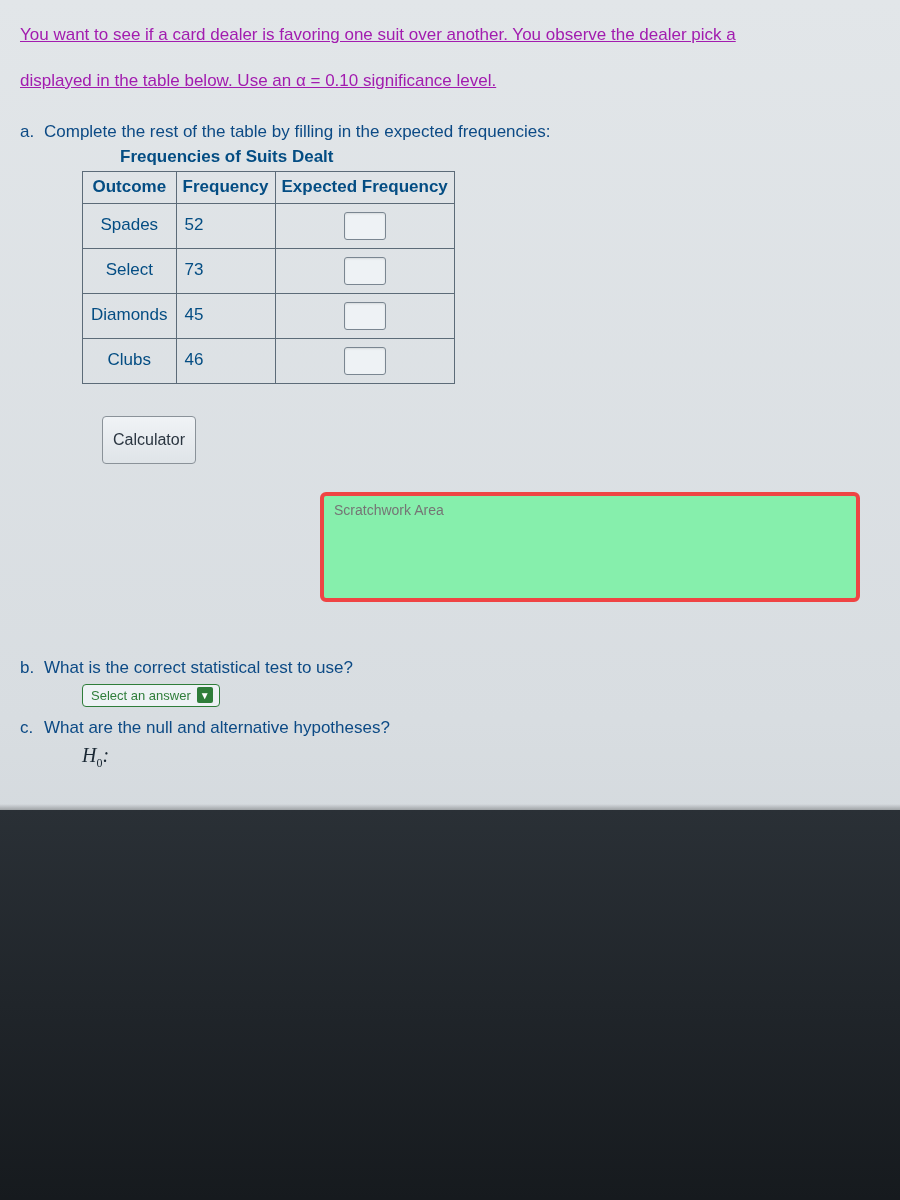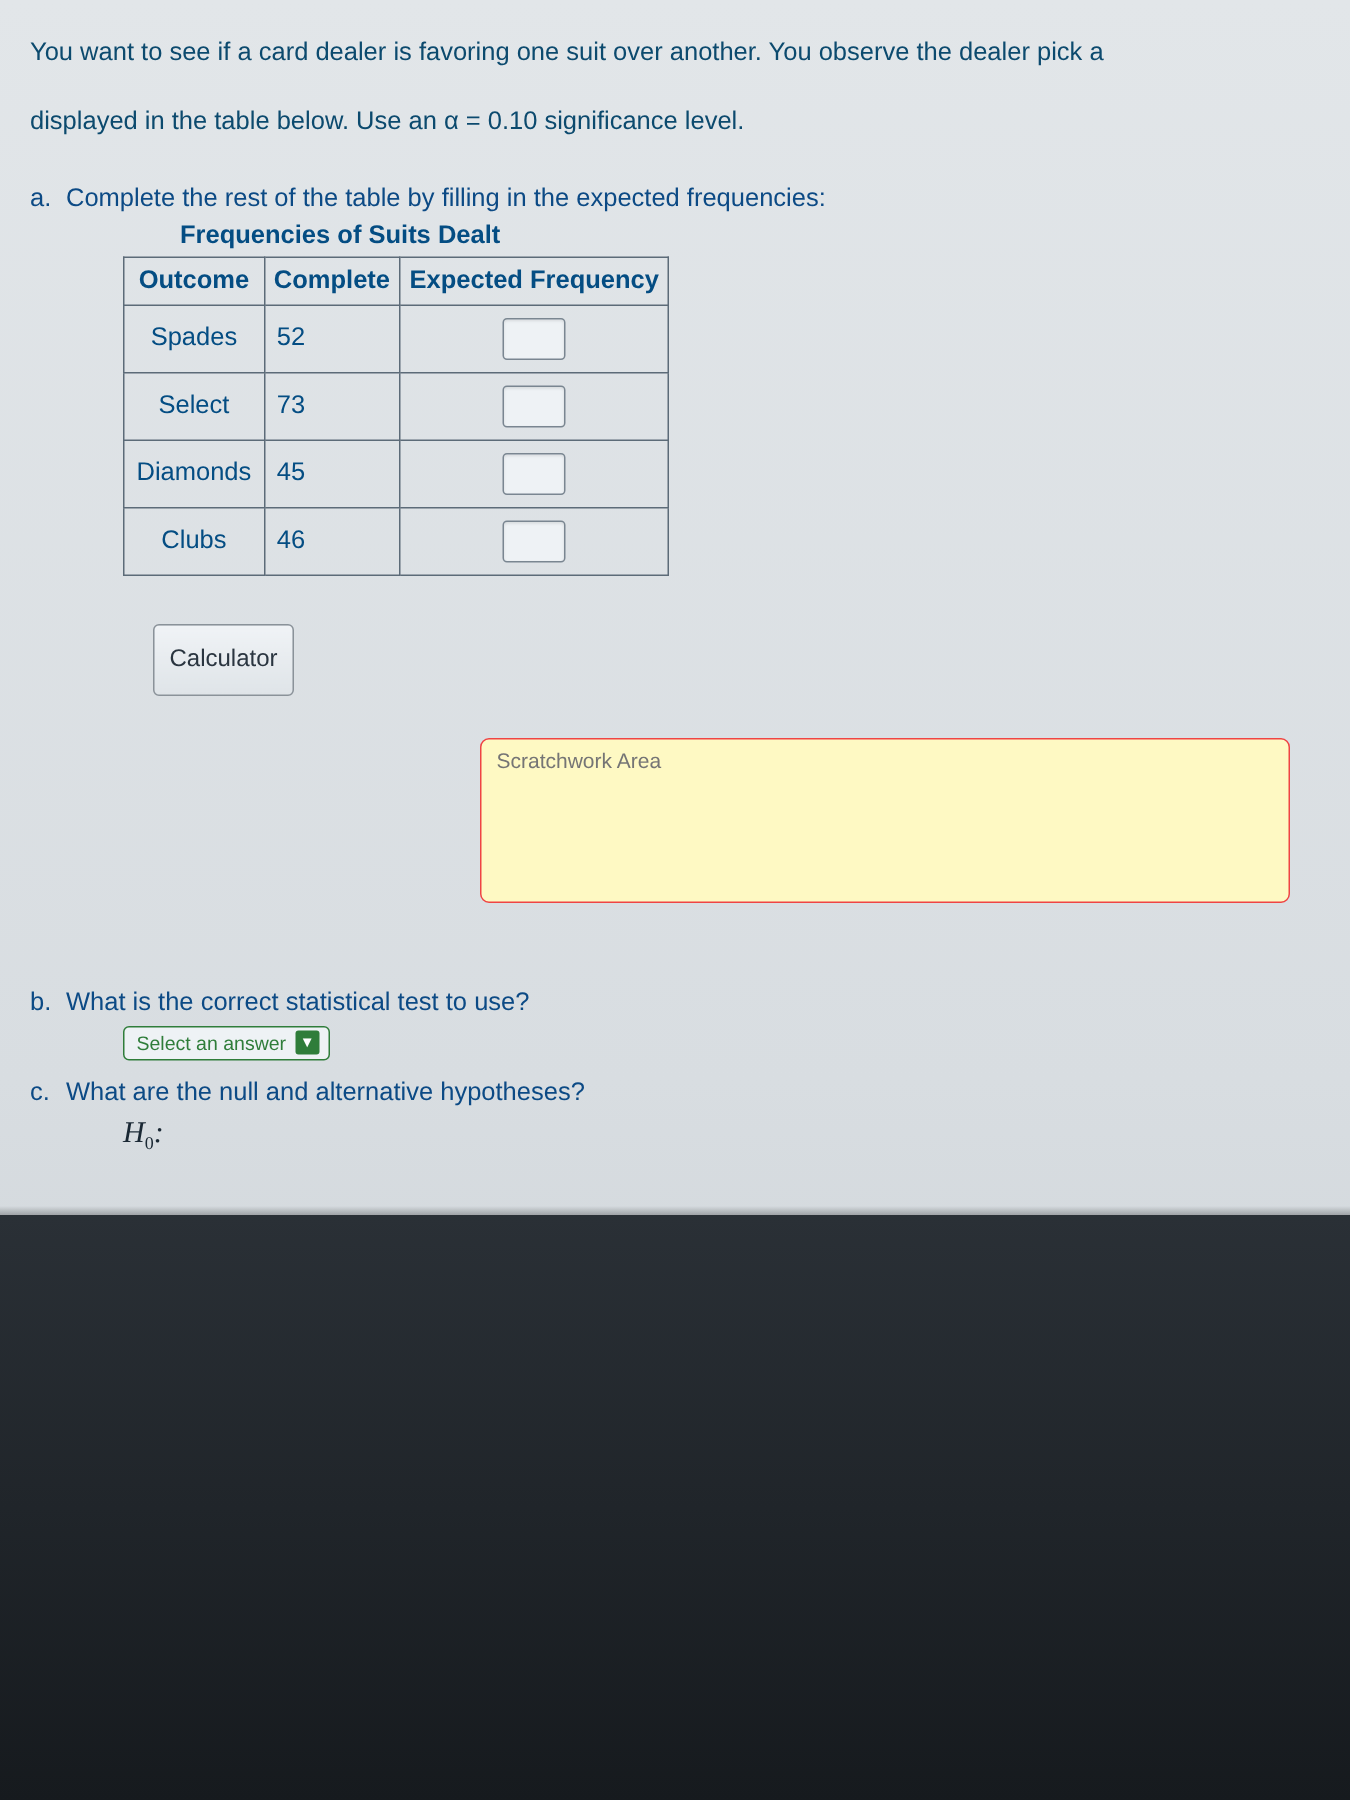--- a/index.html
+++ b/index.html
@@ -7,21 +7,21 @@
   body {
     font-family: Arial, Helvetica, sans-serif;
     background: linear-gradient(180deg, #e2e6e9 0%, #d8dde1 60%, #c9cfd4 100%);
     color: #0c4a85;
     font-size: 17px;
     line-height: 1.35;
     padding: 24px 20px 0 20px;
     position: relative;
   }
   .intro { margin-bottom: 28px; max-width: 870px; }
-  .intro span { color: #0c4a6e; }
+  .intro span { color: #a21caf; text-decoration: underline; }
   .part { display: flex; gap: 6px; margin-bottom: 2px; }
   .part-letter { min-width: 18px; }
   .table-title { font-weight: 700; color: #044d83; margin-left: 100px; margin-top: 2px; margin-bottom: 0; text-align: left; }
   table.freq {
     border-collapse: collapse;
     margin-left: 62px;
     margin-top: 2px;
   }
   table.freq th, table.freq td {
     border: 1px solid #5c6b78;
@@ -50,23 +50,23 @@
     background: linear-gradient(#f0f3f6,#dfe4e8);
     color: #2a3540;
     font-size: 16px;
     cursor: pointer;
     text-align: center;
   }
   .scratch-wrap { margin-left: 300px; margin-top: 28px; width: 540px; }
   .scratch {
     width: 100%;
     height: 110px;
-    border: 1px solid #ef4444;
+    border: 4px solid #ef4444;
     border-radius: 6px;
-    background: #fef9c3;
+    background: #86efac;
     padding: 6px 10px;
     color: #6d7a84;
     font-size: 14px;
     resize: none;
     font-family: inherit;
   }
   .sect { margin-top: 48px; }
   .sel-wrap { margin-left: 62px; margin-top: 4px; }
   .sel {
     display: inline-flex;
@@ -117,21 +117,21 @@
 <div class="part">
   <span class="part-letter">a.</span>
   <span>Complete the rest of the table by filling in the expected frequencies:</span>
 </div>
 <div class="table-title">Frequencies of Suits Dealt</div>
 
 <table class="freq">
   <thead>
     <tr>
       <th>Outcome</th>
-      <th>Complete</th>
+      <th>Frequency</th>
       <th>Expected Frequency</th>
     </tr>
   </thead>
   <tbody>
     <tr>
       <td>Spades</td>
       <td style="text-align:left;">52</td>
       <td class="exp-cell"><input type="text" style=""></td>
     </tr>
     <tr>

